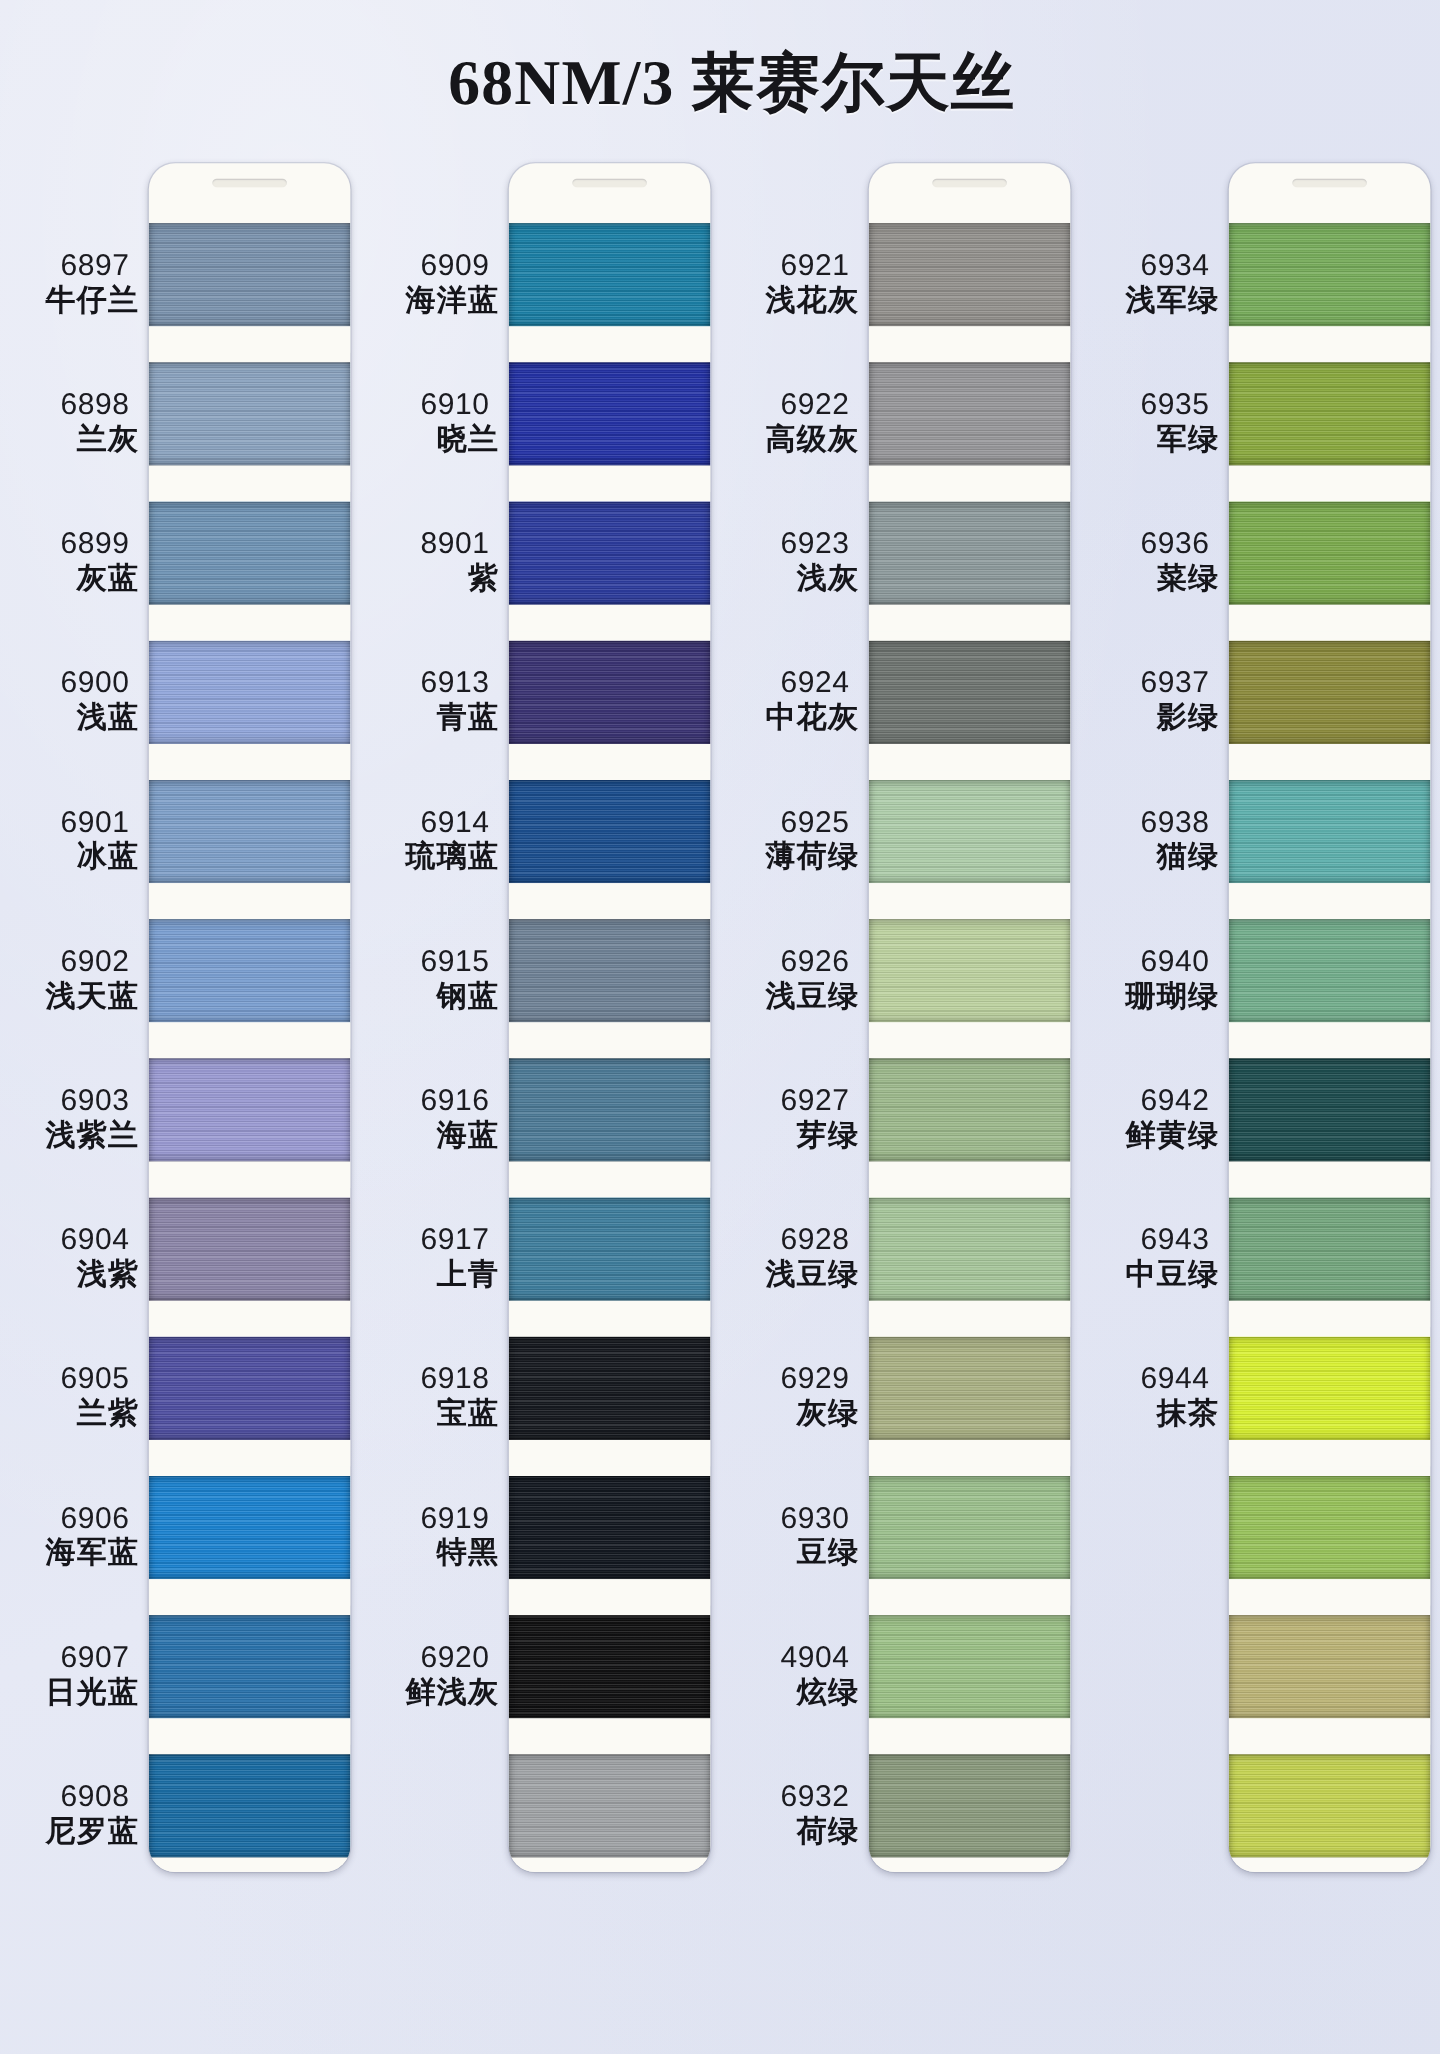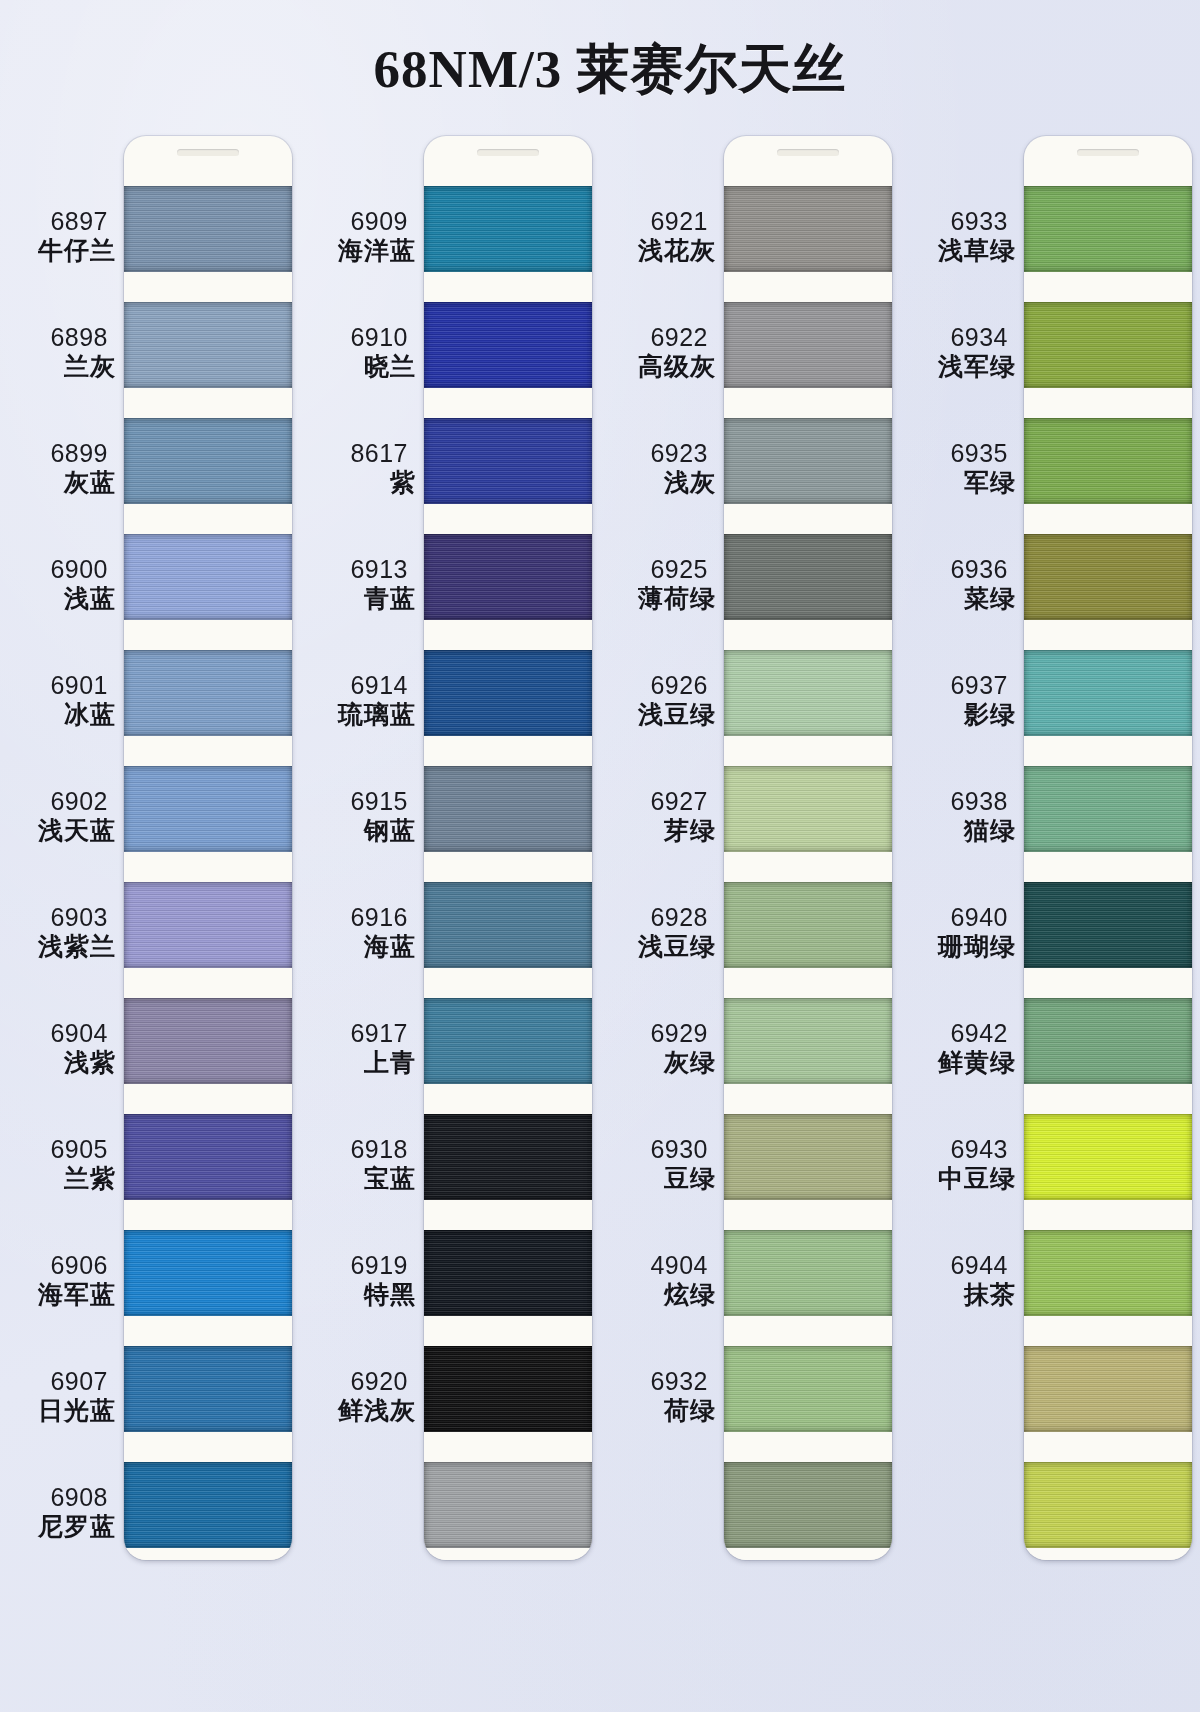--- a/index.html
+++ b/index.html
@@ -285,21 +285,21 @@
       <div class="labels">
         <div class="label">
           <div class="code">6909</div>
           <div class="name">海洋蓝</div>
         </div>
         <div class="label">
           <div class="code">6910</div>
           <div class="name">晓兰</div>
         </div>
         <div class="label">
-          <div class="code">8617</div>
+          <div class="code">8901</div>
           <div class="name">紫</div>
         </div>
         <div class="label">
           <div class="code">6913</div>
           <div class="name">青蓝</div>
         </div>
         <div class="label">
           <div class="code">6914</div>
           <div class="name">琉璃蓝</div>
         </div>
@@ -390,20 +390,24 @@
         </div>
         <div class="label">
           <div class="code">6922</div>
           <div class="name">高级灰</div>
         </div>
         <div class="label">
           <div class="code">6923</div>
           <div class="name">浅灰</div>
         </div>
         <div class="label">
+          <div class="code">6924</div>
+          <div class="name">中花灰</div>
+        </div>
+        <div class="label">
           <div class="code">6925</div>
           <div class="name">薄荷绿</div>
         </div>
         <div class="label">
           <div class="code">6926</div>
           <div class="name">浅豆绿</div>
         </div>
         <div class="label">
           <div class="code">6927</div>
           <div class="name">芽绿</div>
@@ -479,24 +483,20 @@
           <div class="swatch">
             <div class="thread" style="background-color: rgb(139, 155, 126);"></div>
             <div class="gap" style="background: rgb(251, 250, 245);"></div>
           </div>
         </div>
       </div>
     </div>
     <div class="column">
       <div class="labels">
         <div class="label">
-          <div class="code">6933</div>
-          <div class="name">浅草绿</div>
-        </div>
-        <div class="label">
           <div class="code">6934</div>
           <div class="name">浅军绿</div>
         </div>
         <div class="label">
           <div class="code">6935</div>
           <div class="name">军绿</div>
         </div>
         <div class="label">
           <div class="code">6936</div>
           <div class="name">菜绿</div>

